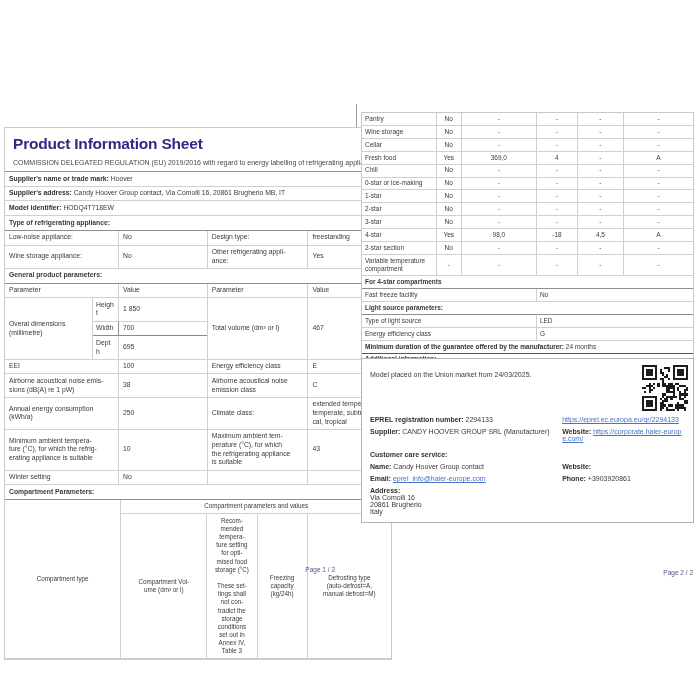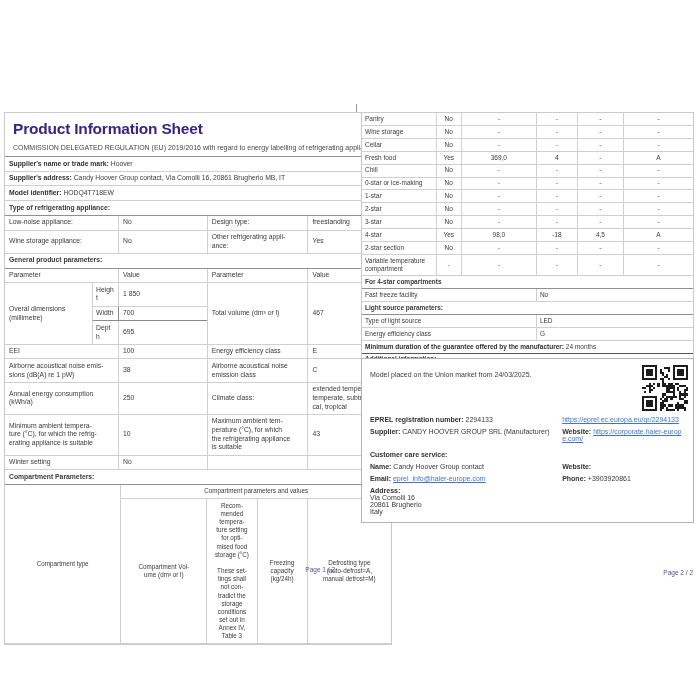--- a/index.html
+++ b/index.html
@@ -1,20 +1,20 @@
 <!DOCTYPE html>
 <html><head>
 <meta charset="utf-8">
 <style>
   html,body{margin:0;padding:0;}
   body{width:700px;height:700px;background:#ffffff;position:relative;overflow:hidden;
        font-family:"Liberation Sans",sans-serif;color:#3c3a39;}
   .divider{position:absolute;left:356px;top:104px;width:1px;height:488px;background:#9a9a9a;}
   .sheet{position:absolute;border:1px solid #c9c9c9;background:#fff;box-sizing:border-box;}
-  #p1{left:4px;top:112px;width:388px;}
+  #p1{left:4px;top:127px;width:388px;}
   #p2{left:361px;top:112px;width:333px;}
   .title-block{padding:5px 8px 4px 8px;}
   .title-block h1{font-size:15.5px;margin:2px 0 5px 0;color:#3b2383;letter-spacing:-0.2px;}
   .subtitle{font-size:7px;margin:0;line-height:1.3;color:#4a4745;}
   table{width:100%;border-collapse:collapse;table-layout:fixed;}
   td{border:1px solid #d0d0d0;padding:2.5px 4px;font-size:6.8px;line-height:1.28;
      vertical-align:middle;word-wrap:break-word;}
   td:first-child{border-left:none;}
   td:last-child{border-right:none;}
   .t tr.first td{border-top:1px solid #929292;}

